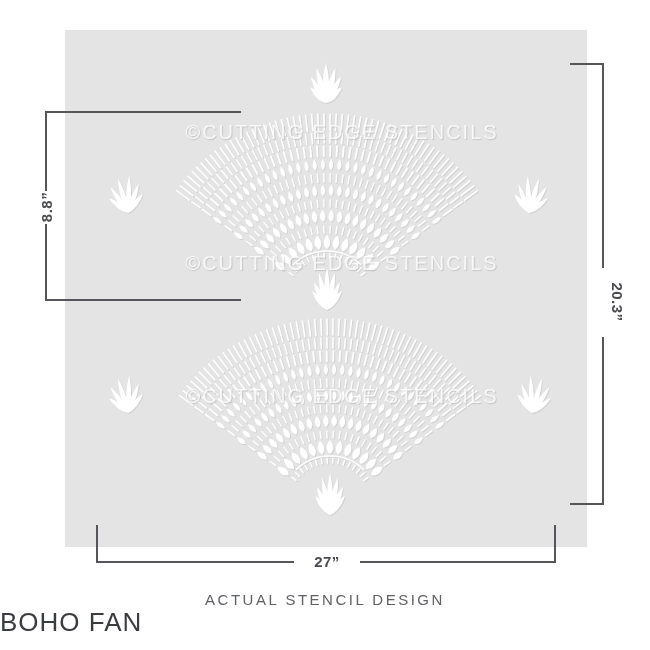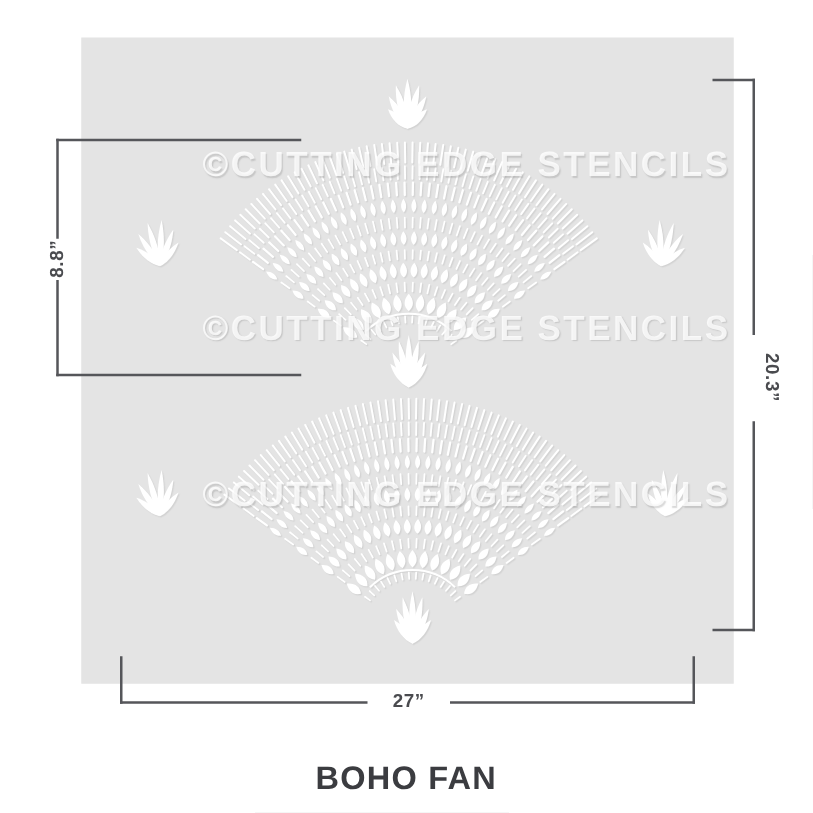--- a/index.html
+++ b/index.html
@@ -1,42 +1,42 @@
 <!DOCTYPE html>
 <html style="--dimension-line: #55565a; --dimension-text: #4a4b4f; --subtitle-text: #5f6165; --title-text: #3b3c40; --watermark: rgba(255,255,255,0.8); --sheet-color: #e4e4e4;"><head>
 <meta charset="utf-8">
 <style>
   html,body{margin:0;padding:0;}
   body{width:650px;height:650px;background:#ffffff;font-family:"Liberation Sans",sans-serif;overflow:hidden;}
   .stage{position:relative;width:650px;height:650px;background:#ffffff;}
   .sheet{position:absolute;left:65px;top:30px;width:522px;height:517px;background:var(--sheet-color,#e4e4e4);}
   .pattern-svg{position:absolute;left:0;top:0;width:650px;height:650px;filter:drop-shadow(1px 1px 0.5px rgba(90,90,90,0.12));}
   .watermark{
-    position:absolute;left:162px;width:360px;text-align:left;
-    font-size:28px;font-weight:bold;letter-spacing:2px;white-space:nowrap;
+    position:absolute;left:162px;width:360px;text-align:center;
+    font-size:20px;font-weight:normal;letter-spacing:2px;white-space:nowrap;
     color:var(--watermark,rgba(255,255,255,0.8));
     text-shadow:1px 1px 1px rgba(130,130,130,0.30);
     line-height:22px;
   }
   .wm1{top:121px;} .wm2{top:252px;} .wm3{top:385px;}
   .dim{position:absolute;background:var(--dimension-line,#55565a);}
   .dim-label{
     position:absolute;font-size:15px;letter-spacing:0.5px;white-space:nowrap;
     color:var(--dimension-text,#4a4b4f);font-weight:bold;
   }
   .lbl-h{left:46px;top:207px;transform:translate(-50%,-50%) rotate(-90deg);}
   .lbl-th{left:617px;top:302px;transform:translate(-50%,-50%) rotate(90deg);}
   .lbl-w{left:327px;top:561px;transform:translate(-50%,-50%);}
   .caption-subtitle{
     position:absolute;left:0;right:0;top:591px;text-align:center;
     font-size:15px;letter-spacing:2.5px;color:var(--subtitle-text,#5f6165);
   }
   .caption-title{
-    position:absolute;left:0;right:0;top:607px;text-align:center;
-    font-size:26px;font-weight:bold;letter-spacing:1px;color:var(--title-text,#3b3c40);
+    position:absolute;left:0;right:0;top:607px;
+    font-size:26px;font-weight:normal;letter-spacing:1px;color:var(--title-text,#3b3c40);
   }
 </style>
 </head>
 <body>
 
 <div class="stage">
 
   <div class="sheet"></div>
 
   <svg class="pattern-svg" id="pattern" viewBox="0 0 650 650">
@@ -831,15 +831,16 @@
   <div class="dim" style="left:602px;top:63px;width:2px;height:205px;"></div>
   <div class="dim" style="left:602px;top:337px;width:2px;height:168px;"></div>
   <span class="dim-label lbl-th">20.3”</span>
 
   <div class="dim" style="left:96px;top:525px;width:2px;height:38px;"></div>
   <div class="dim" style="left:554px;top:525px;width:2px;height:38px;"></div>
   <div class="dim" style="left:96px;top:561px;width:198px;height:2px;"></div>
   <div class="dim" style="left:360px;top:561px;width:196px;height:2px;"></div>
   <span class="dim-label lbl-w">27”</span>
 
+  <div class="caption-subtitle">ACTUAL STENCIL DESIGN</div>
   <div class="caption-title">BOHO FAN</div>
 
 </div>
 
 </body></html>

